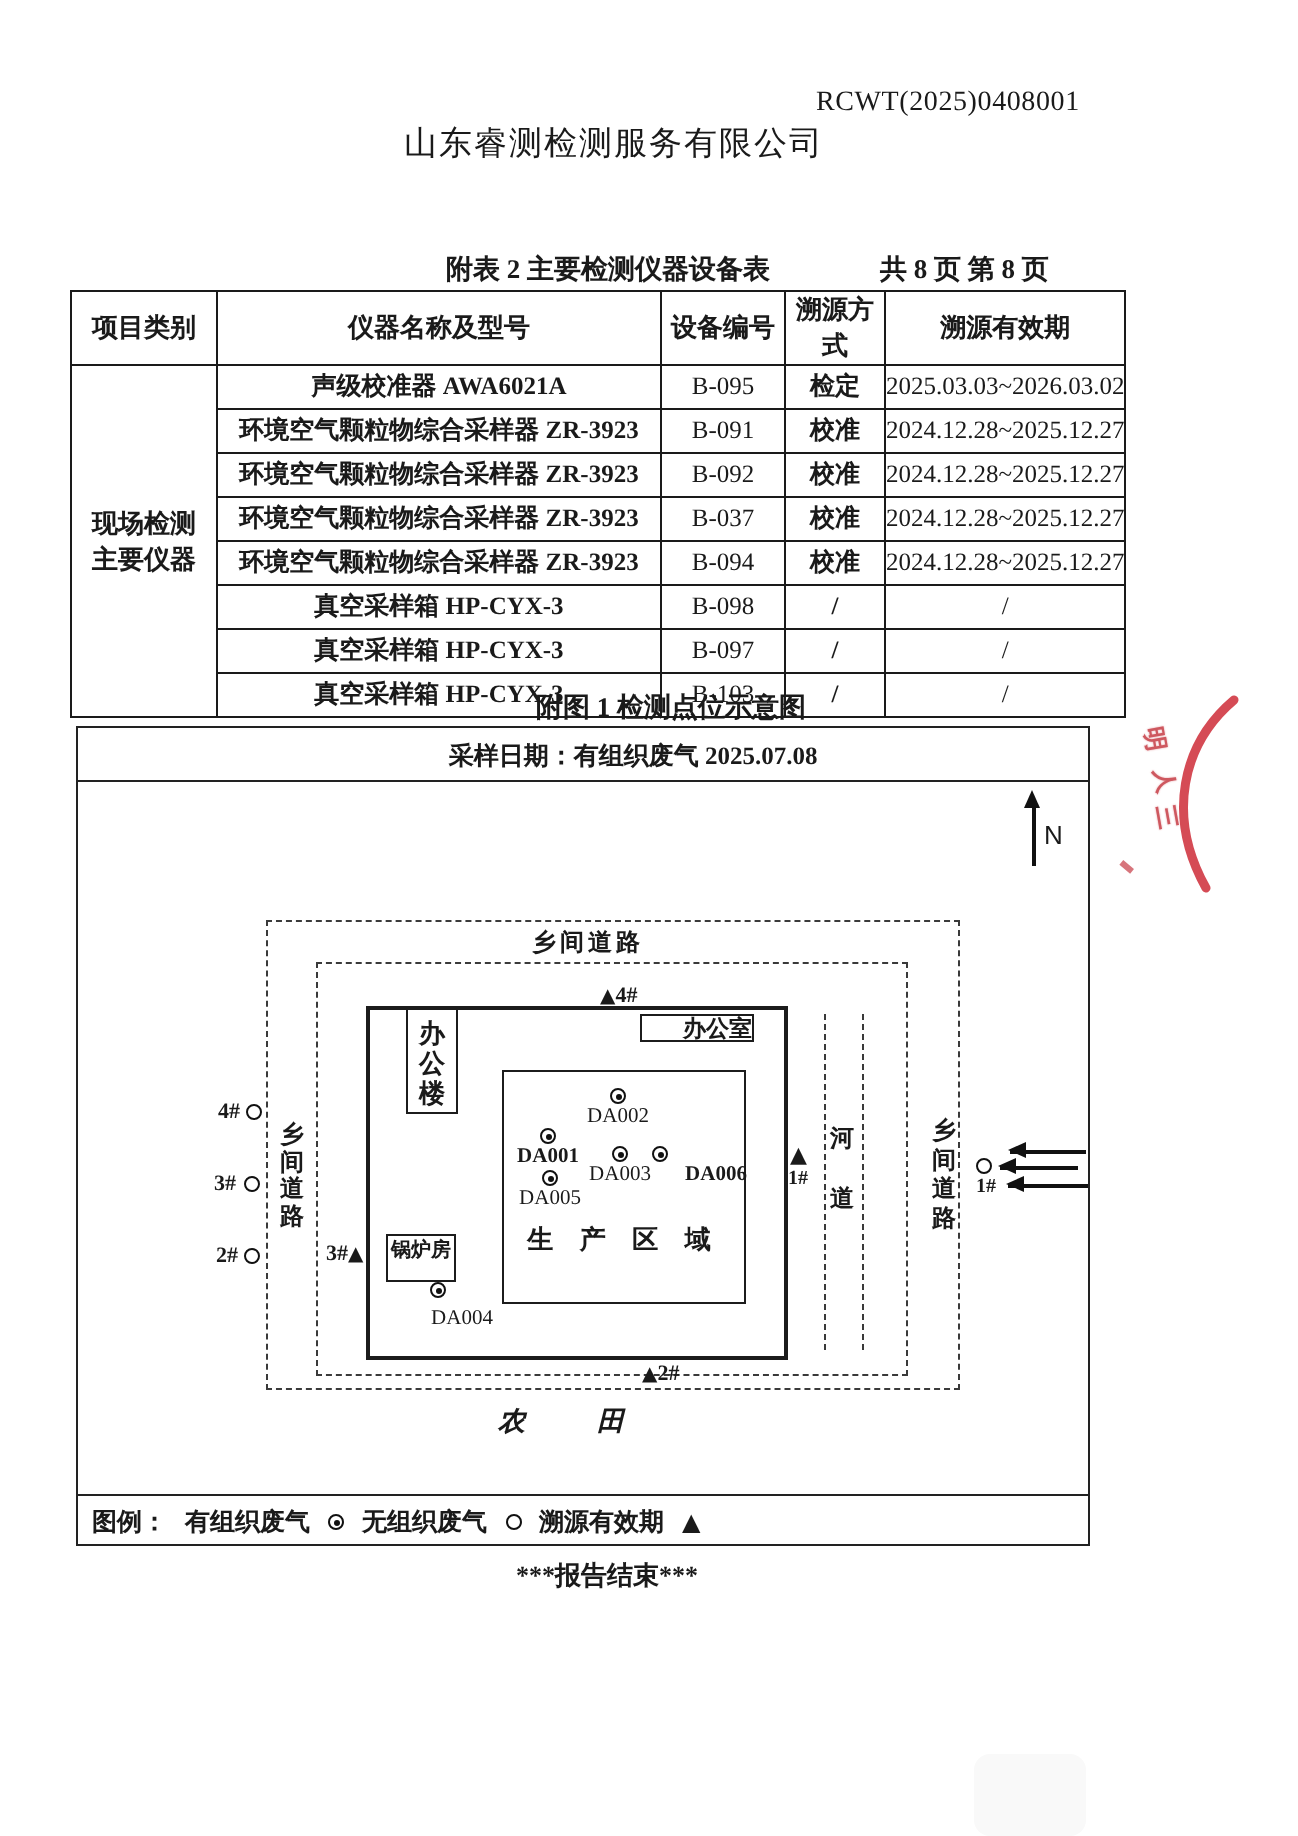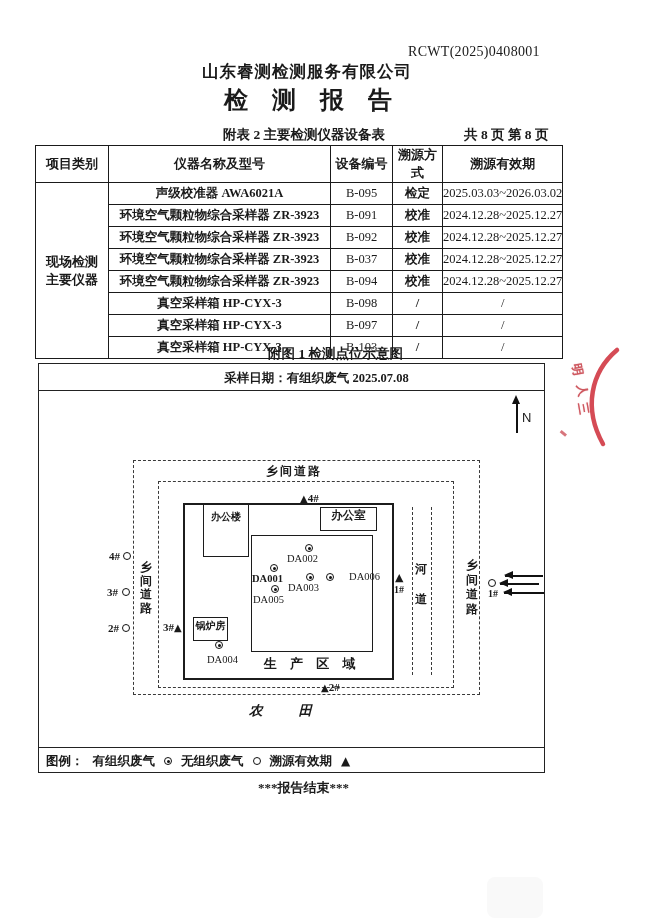--- a/index.html
+++ b/index.html
@@ -3,24 +3,24 @@
 <meta charset="utf-8">
 <style>
   * { margin:0; padding:0; box-sizing:border-box; }
   html,body { background:#e8e8e8; }
   body { font-family:"Liberation Serif","DejaVu Serif",serif; color:#1a1a1a; }
   .page { position:relative; width:649px; height:918px; background:#ffffff; margin:0 auto; overflow:hidden; }
   .abs { position:absolute; }
 
   
   .report-no { left:408px; top:44px; font-size:14px; letter-spacing:.3px; }
-  .company   { left:202px; top:61px; font-size:16.5px; font-weight:700; letter-spacing:1px; }
+  .company   { left:202px; top:61px; font-size:16.5px; font-weight:400; letter-spacing:1px; }
   .doc-title { left:224px; top:84px; font-size:24px; font-weight:700; letter-spacing:9px; }
   .subtitle  { left:223px; top:126px; font-size:13.5px; font-weight:700; }
-  .pagination{ left:464px; top:126px; font-size:13.5px; font-weight:700; }
+  .pagination{ left:440px; top:126px; font-size:13.5px; font-weight:700; }
 
   
   table.instruments { position:absolute; left:35px; top:145px; border-collapse:collapse; table-layout:fixed; border:1.5px solid #111; }
   .instruments th, .instruments td { border:1px solid #1a1a1a; height:22px; text-align:center; vertical-align:middle; overflow:hidden; }
   .instruments th { font-size:13px; font-weight:700; }
   .instruments td.name   { font-size:12.5px; font-weight:600; }
   .instruments td.code   { font-size:12.5px; font-weight:400; }
   .instruments td.method { font-size:12.5px; font-weight:600; }
   .instruments td.valid  { font-size:12.5px; font-weight:400; }
   .instruments td.cat    { font-size:13px; font-weight:700; line-height:18px; }
@@ -36,34 +36,34 @@
   .inner-road { left:119px; top:117px; width:296px; height:207px; }
 
   .road-top   { left:224px; top:99px; font-size:12px; font-weight:700; letter-spacing:2px; background:#fff; padding:0 3px; }
   .vtext { font-weight:700; font-size:12px; width:14px; word-break:break-all; text-align:center; background:#fff; }
   .road-left  { left:100px; top:197px; line-height:13.5px; }
   .road-right { left:426px; top:194px; line-height:14.5px; }
   .river-text { left:375px; top:190px; line-height:30px; background:transparent; }
 
   .factory { left:144px; top:139px; width:211px; height:177px; border:2px solid #1c1c1c; }
   .bldg { border:1.5px solid #1c1c1c; background:#fff; text-align:center; font-weight:700; }
-  .office-bldg { left:164px; top:140px; width:46px; height:53px; font-size:10px; line-height:15px; padding-top:4px; word-break:break-all; }
-  .office-room { left:281px; top:143px; width:57px; height:24px; font-size:11.5px; line-height:14px; }
+  .office-bldg { left:164px; top:140px; width:26px; height:53px; font-size:13px; line-height:15px; padding-top:4px; word-break:break-all; }
+  .office-room { left:281px; top:143px; width:57px; height:14px; font-size:11.5px; line-height:14px;text-align:right; }
   .production  { left:212px; top:171px; width:122px; height:117px; border:1.5px solid #1c1c1c; }
-  .prod-label  { left:212px; top:247px; width:122px; text-align:center; font-size:13px; font-weight:700; letter-spacing:5px;margin-top:44px; }
+  .prod-label  { left:212px; top:247px; width:122px; text-align:center; font-size:13px; font-weight:700; letter-spacing:5px; }
   .boiler      { left:154px; top:253px; width:35px; height:24px; font-size:10px; line-height:12px; padding-top:2px; }
   .farmland    { left:210px; top:338px; font-size:13.5px; font-weight:700; letter-spacing:36px;font-style:italic; }
 
   
   .bull { position:absolute; width:8px; height:8px; border:1.3px solid #111; border-radius:50%; background:#fff; }
   .bull::after { content:""; position:absolute; left:50%; top:50%; width:3px; height:3px; margin:-1.5px 0 0 -1.5px; background:#111; border-radius:50%; }
   .bull.rel { position:relative; display:inline-block; vertical-align:-1px; }
   .circ { position:absolute; width:8px; height:8px; border:1.3px solid #111; border-radius:50%; background:#fff; }
   .circ.rel { position:relative; display:inline-block; vertical-align:-1px; }
-  .pt-label { position:absolute; font-size:10.5px; }
+  .pt-label { position:absolute; font-size:10.5px; text-align:center; }
   .tri { font-family:"DejaVu Sans",sans-serif; font-size:10px; }
   .bmark { position:absolute; font-size:11px; font-weight:600; white-space:nowrap; }
 
   
   .varrow { position:absolute; width:1.5px; background:#111; }
   .varrow::before { content:""; position:absolute; top:-8px; left:-3.6px; border-bottom:9px solid #111; border-left:4.5px solid transparent; border-right:4.5px solid transparent; }
   .harrow { position:absolute; height:1.5px; background:#111; }
   .harrow::before { content:""; position:absolute; left:-1px; top:-4px; border-right:9px solid #111; border-top:4.2px solid transparent; border-bottom:4.2px solid transparent; }
   .north-n { position:absolute; font-family:"Liberation Sans","DejaVu Sans",sans-serif; font-size:13px; }
 
@@ -80,21 +80,20 @@
 
   .scan-artifact { left:487px; top:877px; width:56px; height:41px; background:#f9f9f9; border-radius:8px; }
 </style>
 </head>
 <body>
 
 <div class="page">
 
   <div class="abs report-no">RCWT(2025)0408001</div>
   <div class="abs company">山东睿测检测服务有限公司</div>
-  <div class="abs doc-title">检 测 报 告</div>
   <div class="abs subtitle">附表 2 主要检测仪器设备表</div>
   <div class="abs pagination">共 8 页   第 8 页</div>
 
   <table class="instruments">
     <colgroup>
         <col style="width:73px">
         <col style="width:222px">
         <col style="width:62px">
         <col style="width:50px">
         <col style="width:116px">
@@ -188,21 +187,21 @@
     <div class="abs bldg boiler">锅炉房</div>
     <div class="abs farmland">农田</div>
 
     <span class="bull" style="left:231px; top:200px;"></span>
     <div class="pt-label" style="left:213px; top:209px; width:44px;font-weight:bold;">DA001</div>
     <span class="bull" style="left:266px; top:180px;"></span>
     <div class="pt-label" style="left:248px; top:189px; width:44px;">DA002</div>
     <span class="bull" style="left:267px; top:209px;"></span>
     <div class="pt-label" style="left:249px; top:218px; width:44px;">DA003</div>
     <span class="bull" style="left:287px; top:209px;"></span>
-    <div class="pt-label" style="left:297px; top:207px; width:44px; text-align:right;">DA006</div>
+    <div class="pt-label" style="left:297px; top:218px; width:44px; text-align:center;font-weight:bold;">DA006</div>
     <span class="bull" style="left:232px; top:221px;"></span>
     <div class="pt-label" style="left:214px; top:230px; width:44px;">DA005</div>
     <span class="bull" style="left:176px; top:277px;"></span>
     <div class="pt-label" style="left:168px; top:290px; width:48px;">DA004</div>
 
     <div class="bmark" style="left:261px; top:128px;"><span class="tri">▲</span><span>4#</span></div>
     <div class="bmark" style="left:124px; top:257px;"><span>3#</span><span class="tri">▲</span></div>
     <div class="bmark" style="left:282px; top:317px;"><span class="tri">▲</span><span>2#</span></div>
     <div class="bmark tri" style="left:356px; top:207px;">▲</div>
     <div class="bmark" style="left:352px; top:220px; width:16px; text-align:center; font-size:10px;">1#</div>

